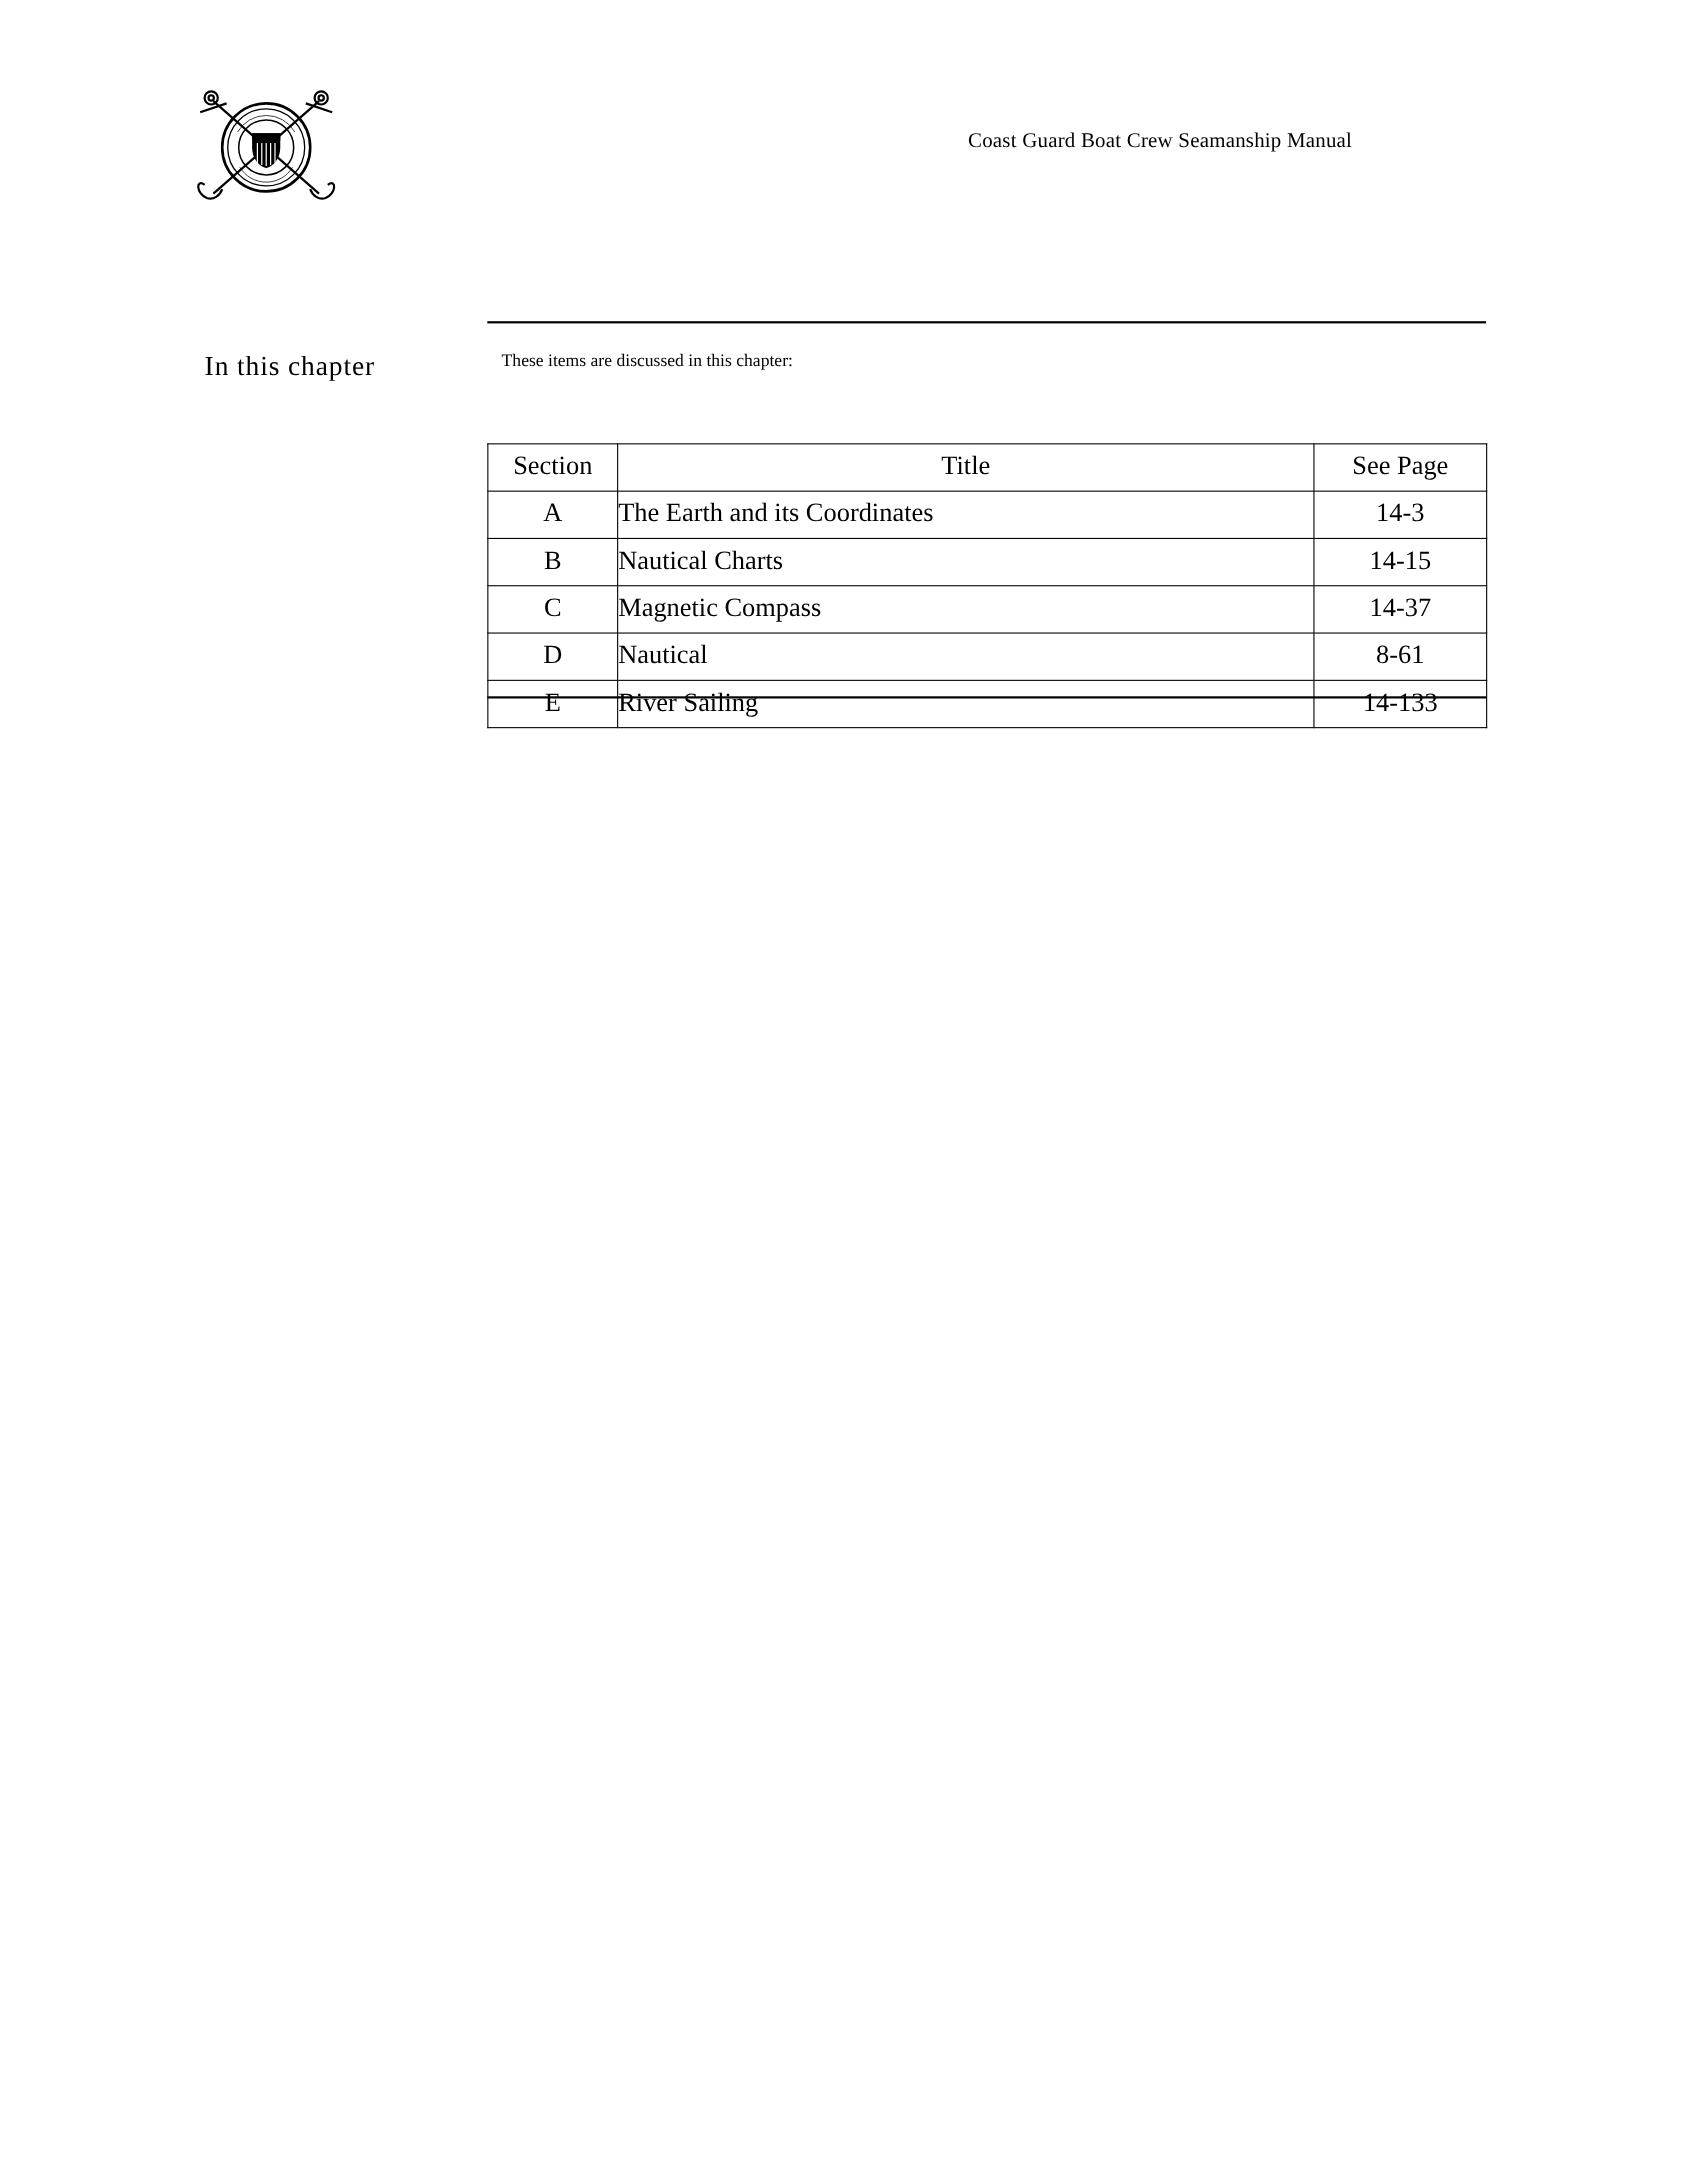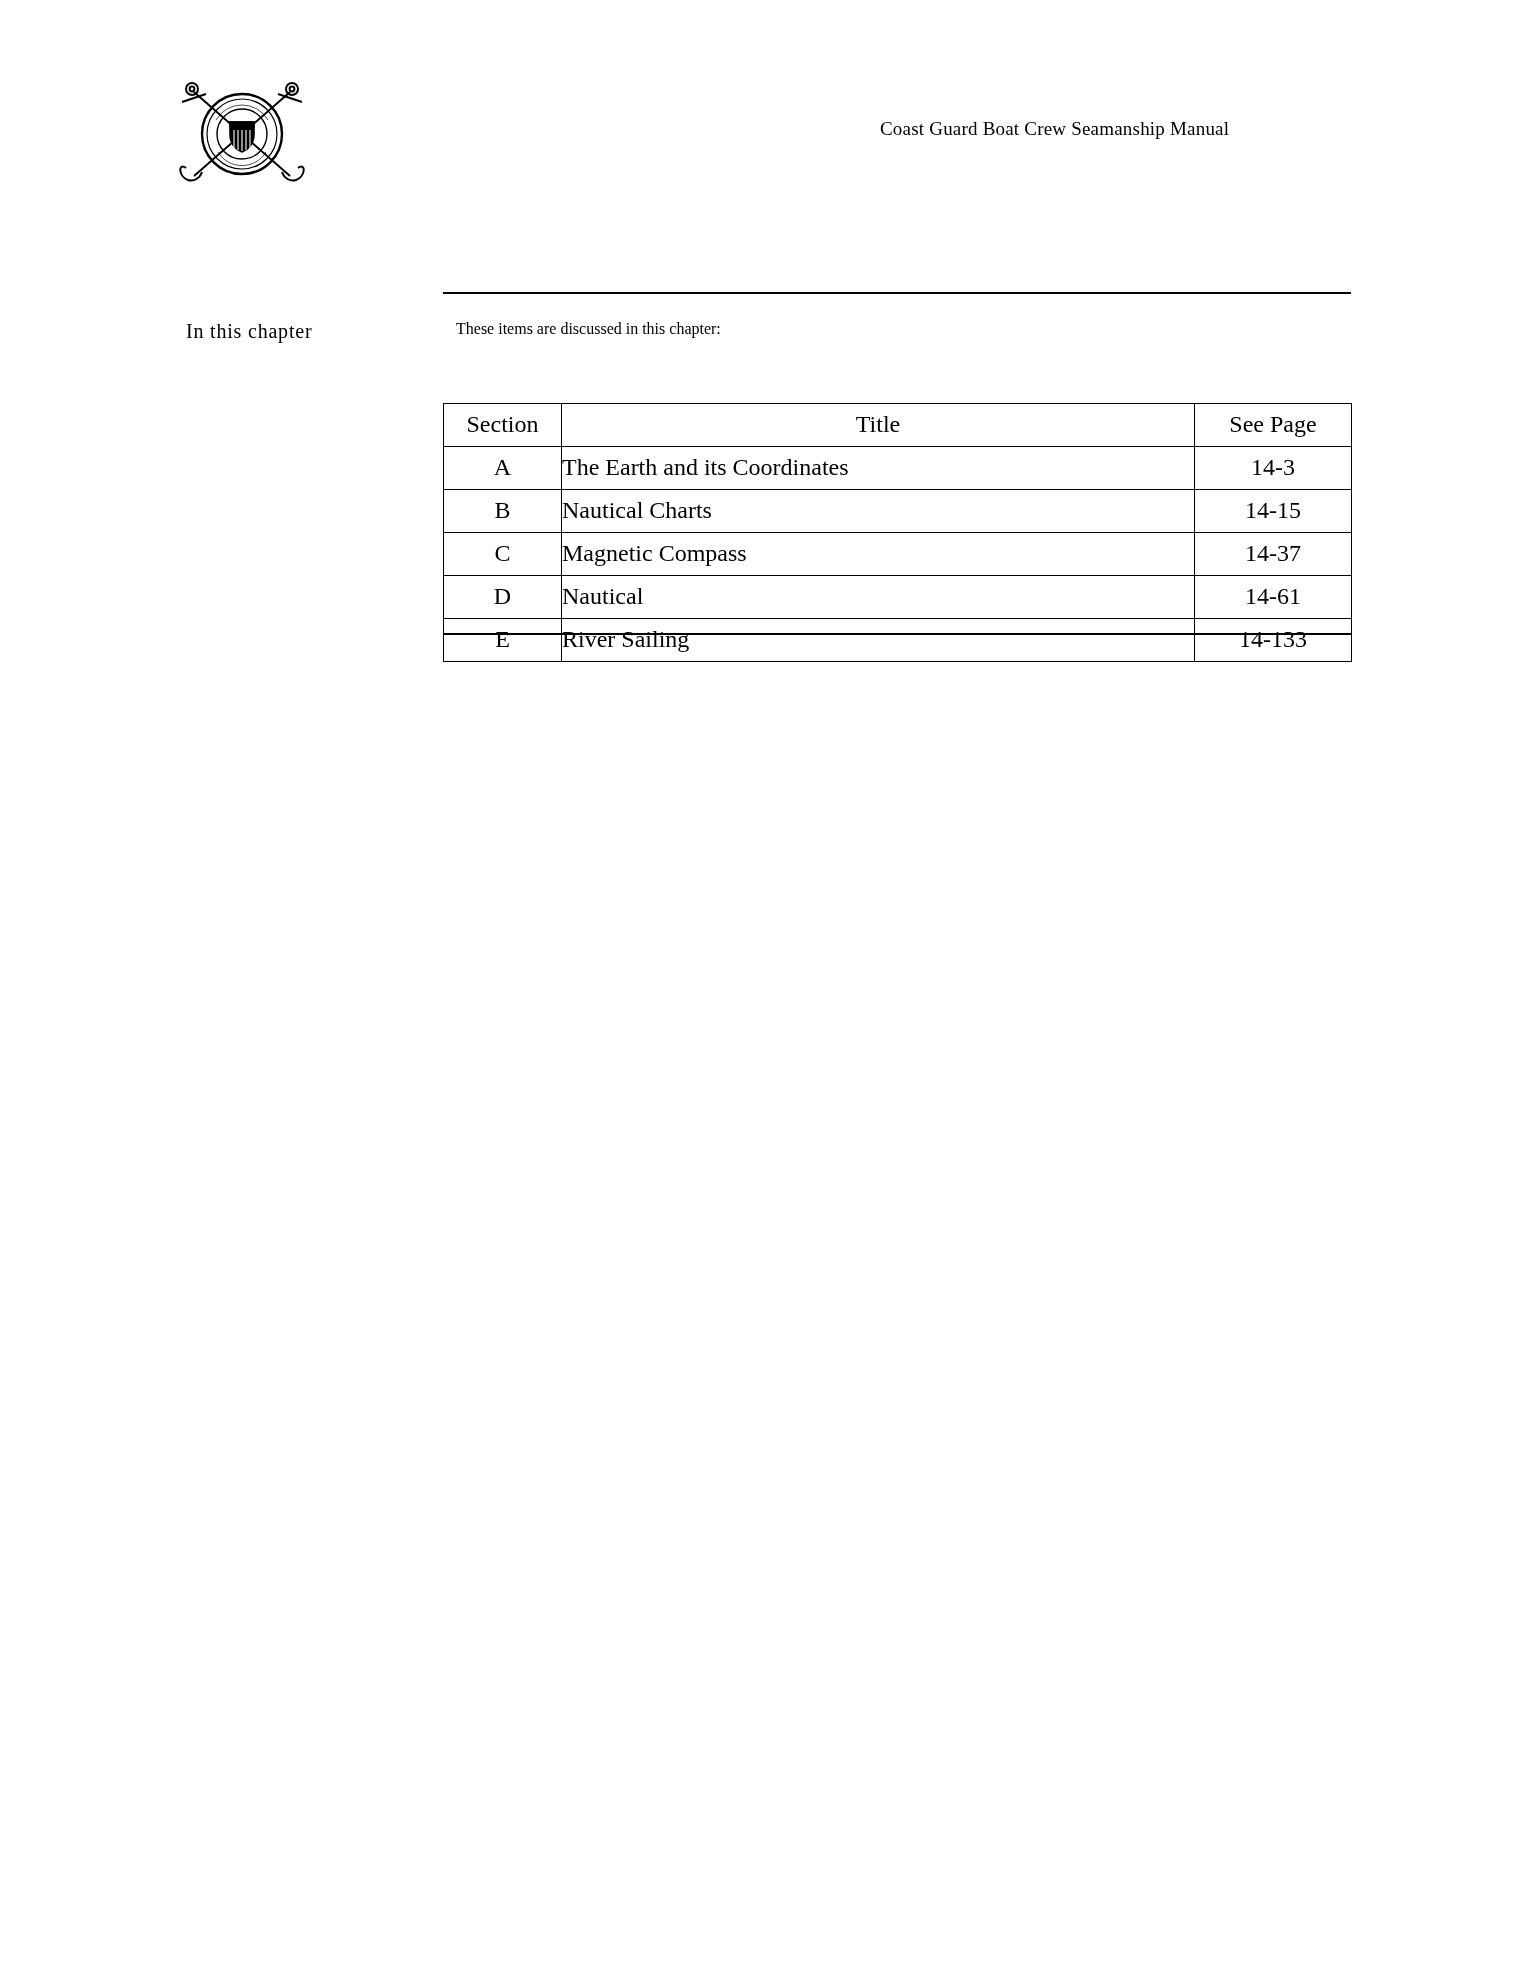--- a/index.html
+++ b/index.html
@@ -49,21 +49,21 @@
     border-top: 2.5px solid #000;
   }
   .rule-top { top: 292px; }
   .rule-bottom { top: 633px; }
 
   
   .side-label {
     position: absolute;
     left: 186px;
     top: 320px;
-    font-size: 20px;
+    font-size: 25px;
     letter-spacing: 0.8px;
     white-space: nowrap;
   }
 
   
   .intro {
     position: absolute;
     left: 456px;
     top: 320px;
     font-size: 16px;
@@ -199,21 +199,21 @@
         <td class="cell-page">14-15</td>
       </tr>
       <tr>
         <td class="cell-section">C</td>
         <td class="cell-title">Magnetic Compass</td>
         <td class="cell-page">14-37</td>
       </tr>
       <tr>
         <td class="cell-section">D</td>
         <td class="cell-title">Nautical</td>
-        <td class="cell-page">14-61</td>
+        <td class="cell-page">8-61</td>
       </tr>
       <tr>
         <td class="cell-section">E</td>
         <td class="cell-title">River Sailing</td>
         <td class="cell-page">14-133</td>
       </tr>
     </tbody>
   </table>
 
   <div class="rule rule-bottom"></div>

